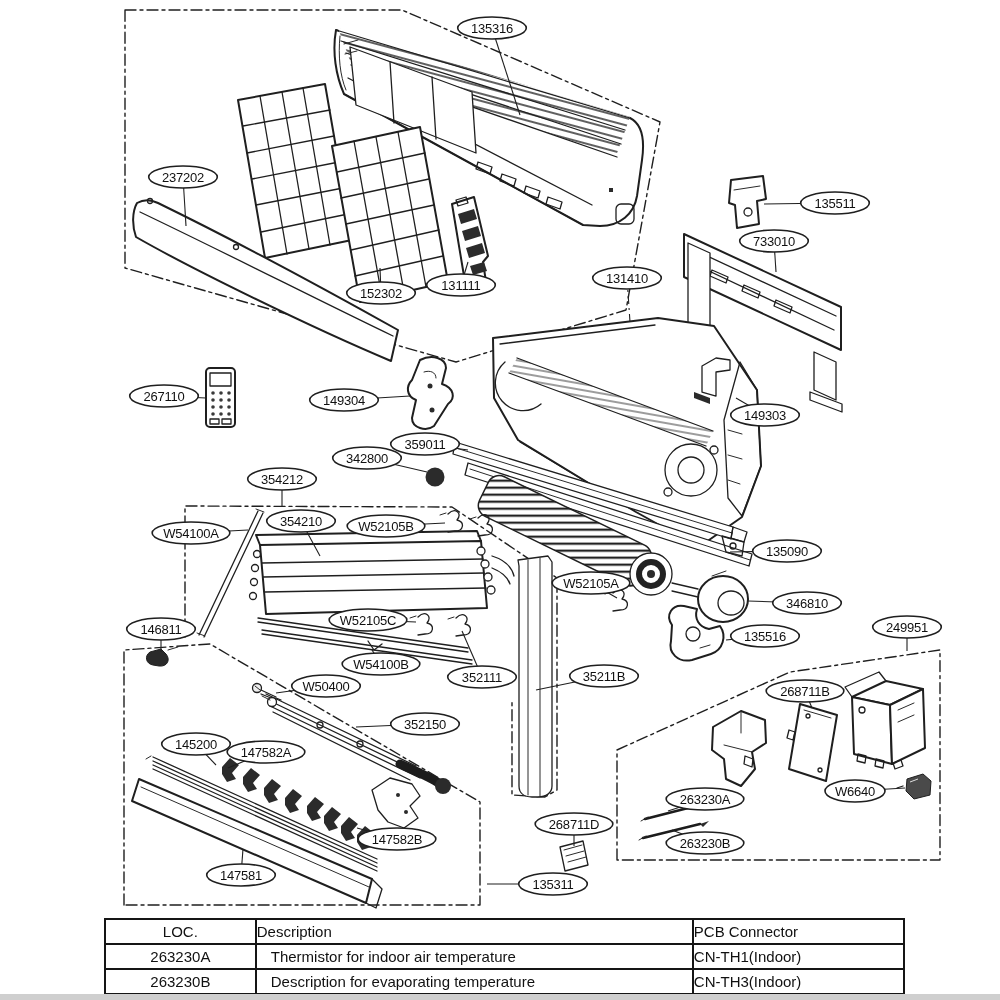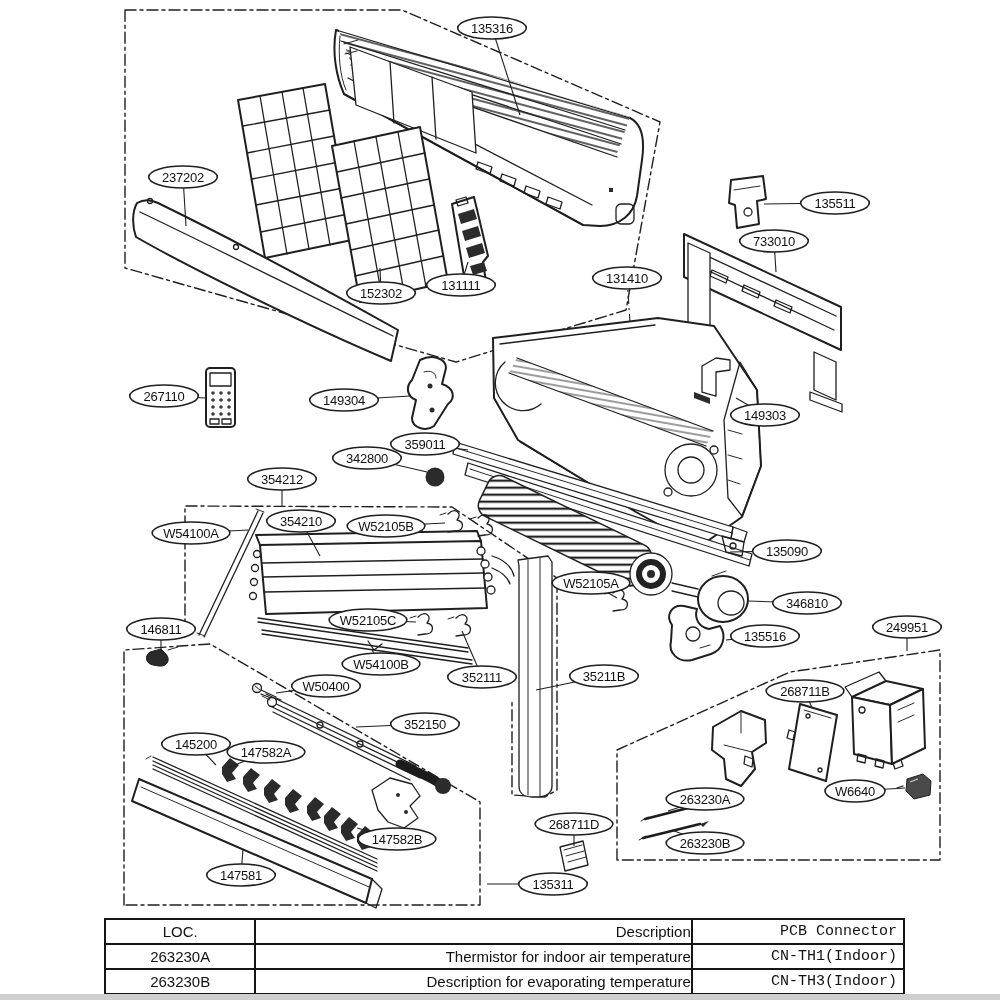--- a/index.html
+++ b/index.html
@@ -19,23 +19,23 @@
   .lbl-txt{font-size:13px;fill:#101010;text-anchor:middle;letter-spacing:-0.2px;}
   .fan{fill:url(#pfan);stroke:#1f1f1f;stroke-width:1.5;}
   .pg{fill:url(#pgrille);stroke:none;}
   .pf{fill:url(#pfins);stroke:none;}
   .hose{stroke:#1c1c1c;stroke-width:9;fill:none;stroke-linecap:round;}
   .wire{stroke:#1c1c1c;stroke-width:2.6;fill:none;stroke-linecap:round;}
   #parts-table{position:absolute;left:104px;top:918px;width:801px;border-collapse:collapse;background:#fff;padding-left:12px;}
   #parts-table th,#parts-table td{border:2px solid #151515;font-size:15px;color:#111;padding:1px 0;height:21px;white-space:nowrap;}
   #parts-table th{font-weight:normal;}
   .col-loc{width:156px;text-align:center;}
-  .col-desc{width:434px;text-align:right;}
-  .col-pcb{width:211px;text-align:right;padding-right:6px !important;font-family:Liberation Mono, monospace;}
-  td.col-desc{text-align:right;padding-left:14px !important;}
+  .col-desc{width:434px;text-align:left;}
+  .col-pcb{width:211px;text-align:left;padding-right:6px !important;}
+  td.col-desc{text-align:left;padding-left:14px !important;}
   #bottom-strip{position:absolute;left:0;top:994px;width:1000px;height:6px;background:#cfcfcf;}
 </style>
 </head>
 <body>
 
 <div id="stage">
 <svg width="1000" height="915" viewBox="0 0 1000 915">
   <defs>
     <pattern id="pfan" width="7" height="7" patternUnits="userSpaceOnUse" patternTransform="rotate(64)">
       <rect width="7" height="7" fill="#ffffff"></rect>

